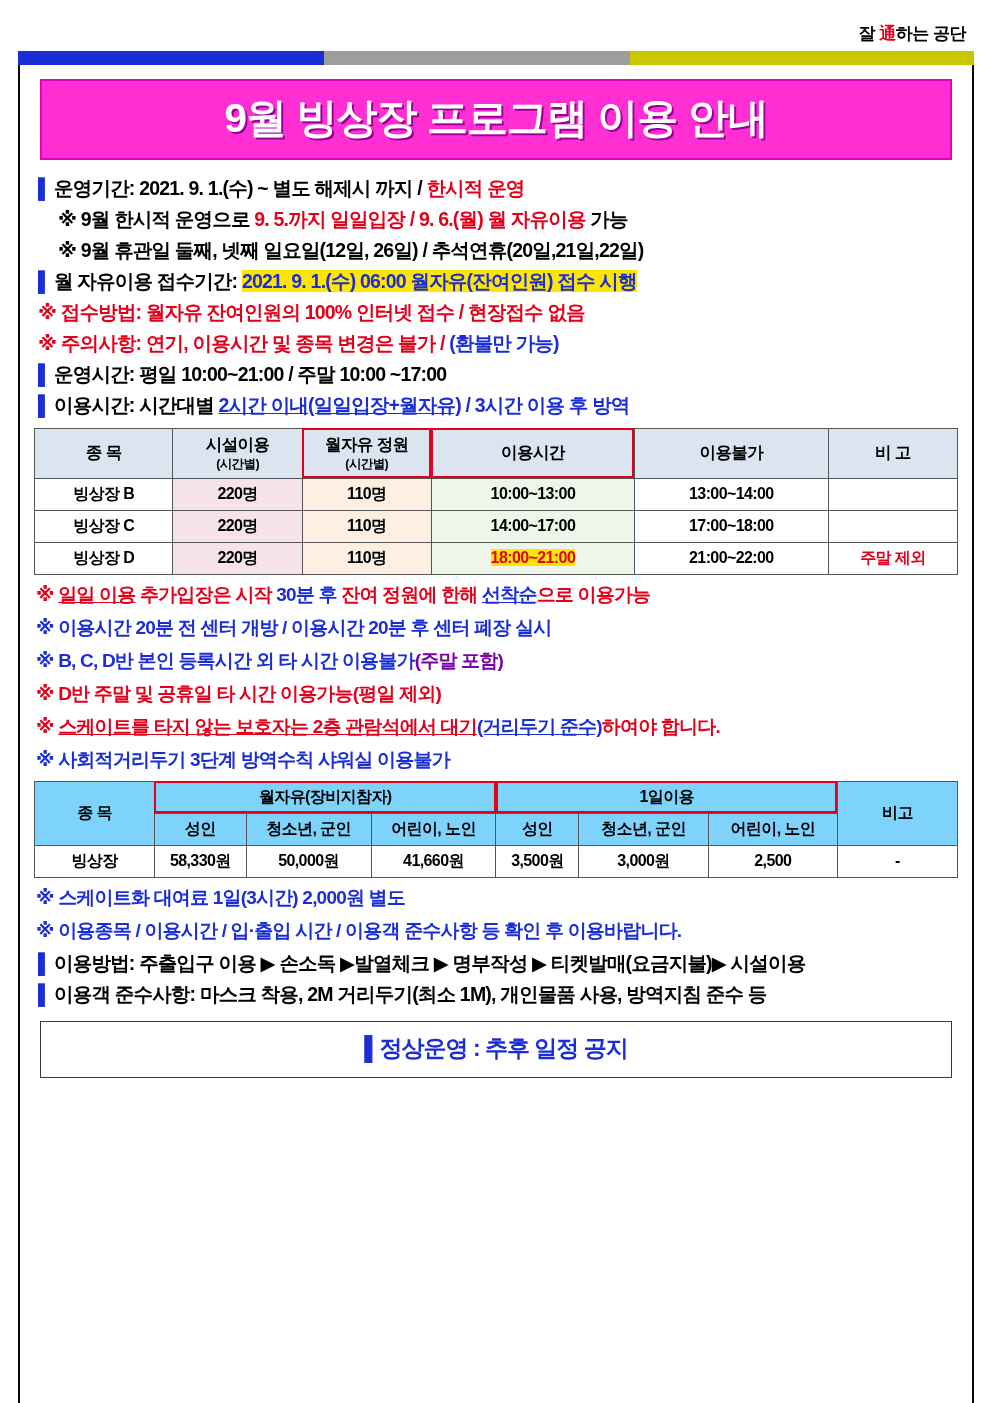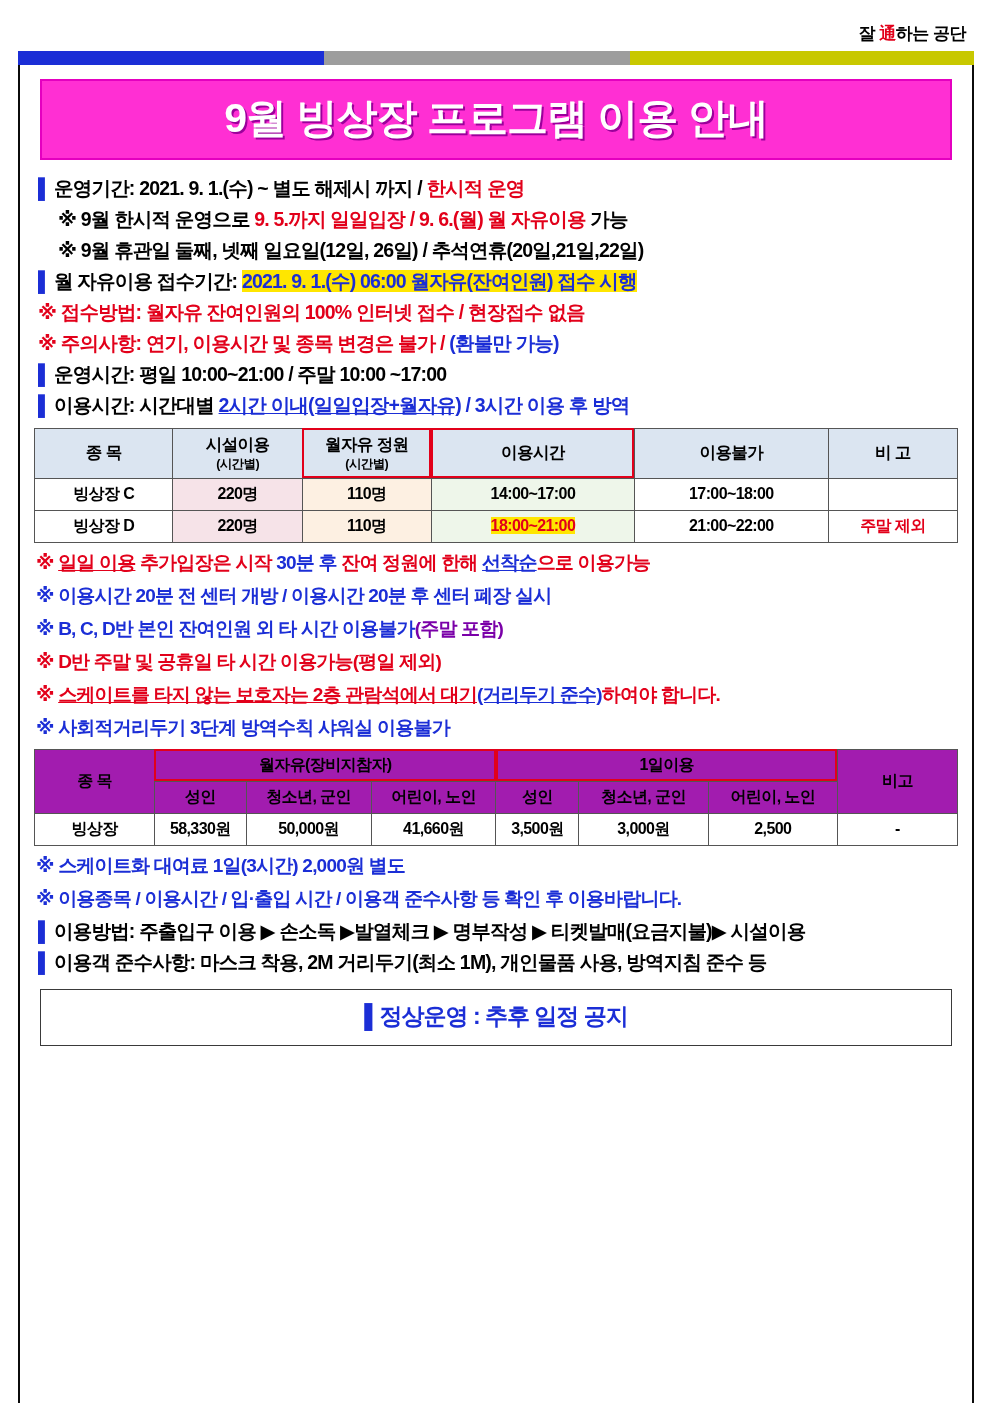--- a/index.html
+++ b/index.html
@@ -88,21 +88,21 @@
   .redbox{outline:2.5px solid #e2001a;outline-offset:-2px;}
 
   .tbl2{margin:8px 0 4px 0;font-size:16px;}
   .tbl2 th,.tbl2 td{
     border:1px solid #555;
     text-align:center;
     padding:5px 2px;
     font-weight:bold;
     letter-spacing:-0.6px;
   }
-  .tbl2 thead th{background:#a21caf;margin-top:16px;}
+  .tbl2 thead th{background:#7dd3fc;margin-top:16px;}
   .tbl2 td{background:#ffffff;}
 
   .fee-head{font-size:21px;font-weight:bold;margin:16px 0 2px 4px;}
 
   
   .noticebox{
     border:1.5px solid #3a3a3a;
     text-align:center;
     padding:11px 0 13px 0;
     margin:14px 6px 4px 6px;
@@ -189,20 +189,28 @@
           <th style="width:15%"><span>종 목</span></th>
           <th style="width:14%"><span>시설이용</span><span class="sm">(시간별)</span></th>
           <th style="width:14%" class="redbox"><span>월자유 정원</span><span class="sm">(시간별)</span></th>
           <th style="width:22%" class="redbox"><span>이용시간</span></th>
           <th style="width:21%"><span>이용불가</span></th>
           <th style="width:14%"><span>비 고</span></th>
         </tr>
       </thead>
       <tbody>
         <tr>
+          <td class="rowh">빙상장  B</td>
+          <td class="cap">220명</td>
+          <td class="wj">110명</td>
+          <td class="use">10:00~13:00</td>
+          <td>13:00~14:00</td>
+          <td></td>
+        </tr>
+        <tr>
           <td class="rowh">빙상장  C</td>
           <td class="cap">220명</td>
           <td class="wj">110명</td>
           <td class="use">14:00~17:00</td>
           <td>17:00~18:00</td>
           <td></td>
         </tr>
         <tr>
           <td class="rowh">빙상장  D</td>
           <td class="cap">220명</td>
@@ -214,21 +222,21 @@
       </tbody>
     </table>
 
     <div class="small-note">
       <span class="red">※ </span><span class="red ul">일일 이용</span><span class="red"> 추가입장은 시작 </span><span class="blue">30분 후 </span><span class="red">잔여 정원에 한해 </span><span class="blue ul">선착순</span><span class="red">으로 이용가능</span>
     </div>
     <div class="small-note">
       <span class="blue">※ 이용시간 20분 전 센터 개방 / 이용시간 20분 후 센터 폐장 실시</span>
     </div>
     <div class="small-note">
-      <span class="blue">※ B, C, D반 본인 잔여인원 외 타 시간 이용불가</span><span class="purple">(주말 포함)</span>
+      <span class="blue">※ B, C, D반 본인 등록시간 외 타 시간 이용불가</span><span class="purple">(주말 포함)</span>
     </div>
     <div class="small-note">
       <span class="red">※ D반 주말 및 공휴일 타 시간 이용가능</span><span class="red">(평일 제외)</span>
     </div>
     <div class="small-note">
       <span class="red">※ </span><span class="red ul">스케이트를 타지 않는 보호자는 2층 관람석에서 대기</span><span class="blue ul">(거리두기 준수)</span><span class="red">하여야 합니다.</span>
     </div>
     <div class="small-note">
       <span class="blue">※ 사회적거리두기 3단계 방역수칙 샤워실 이용불가</span>
     </div>

